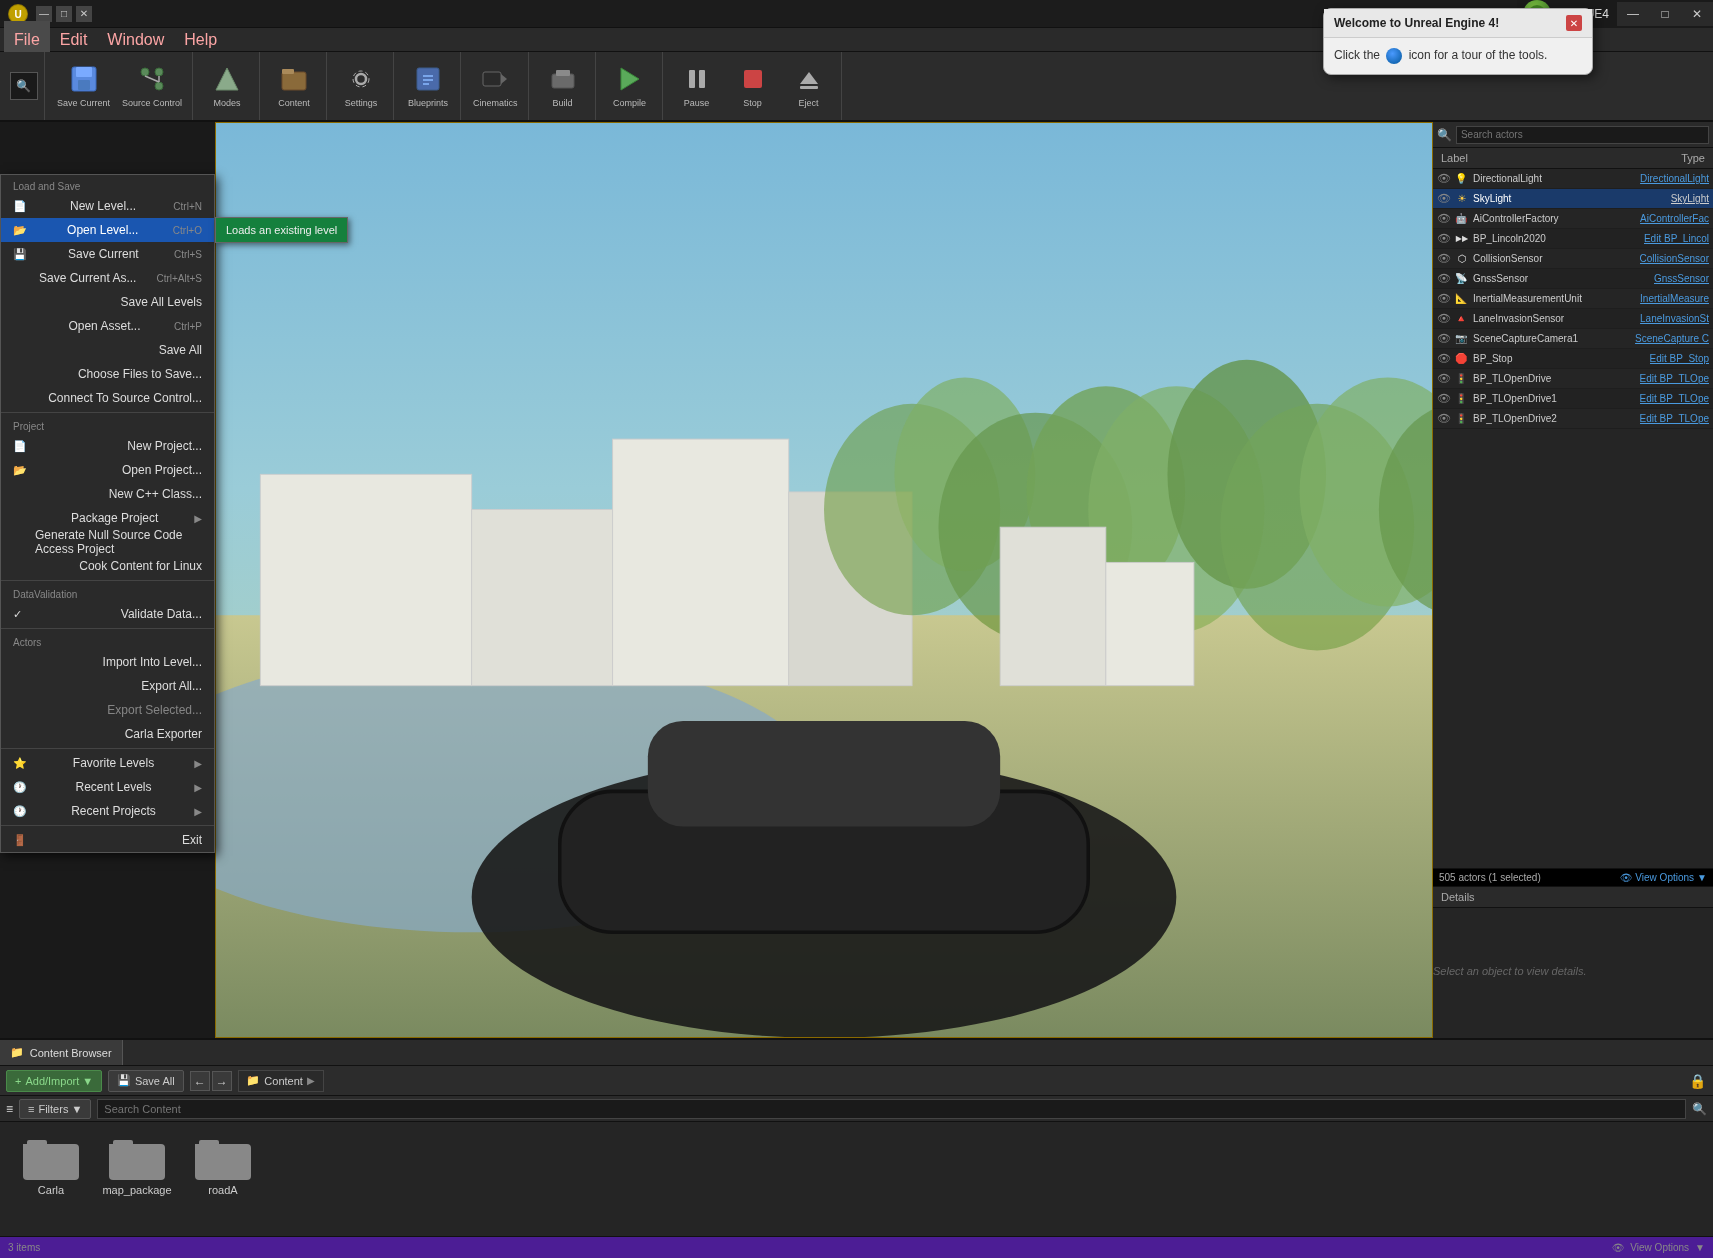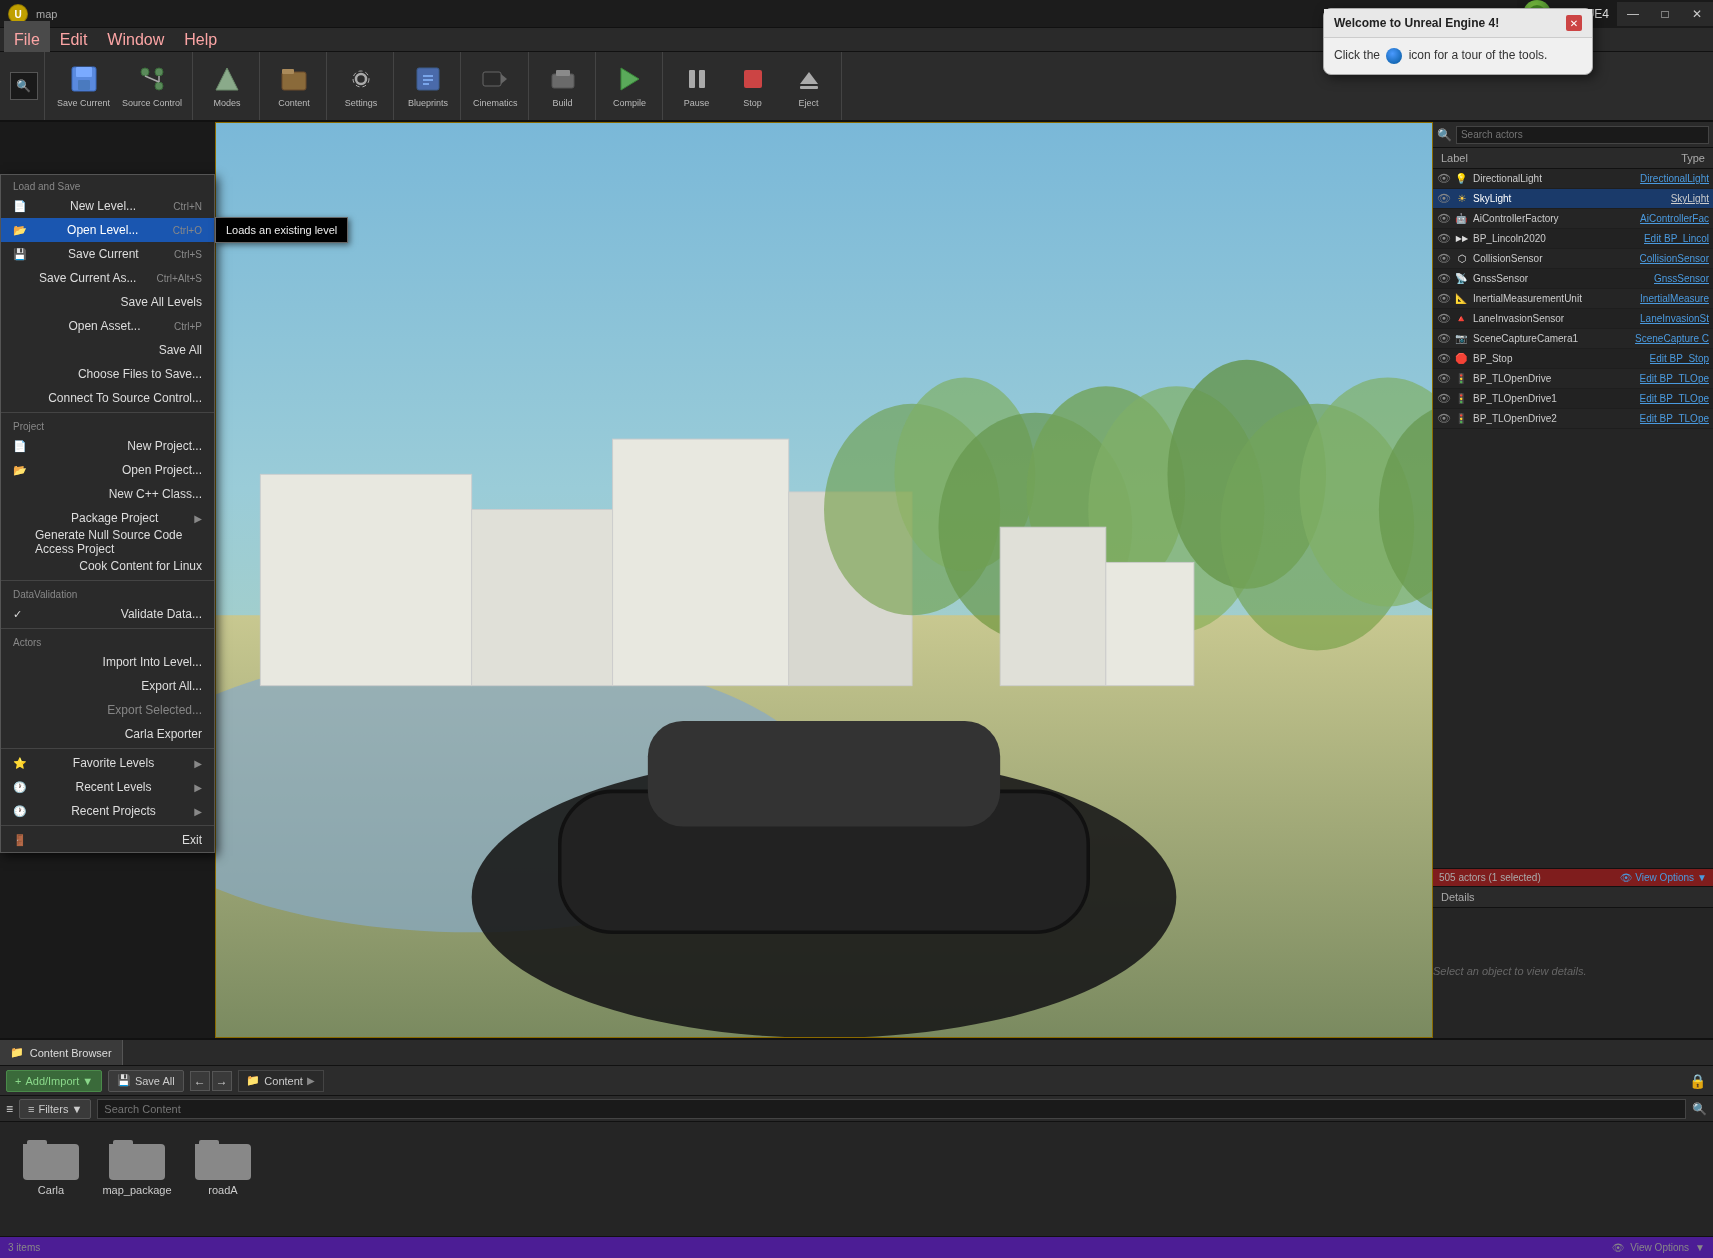--- a/index.html
+++ b/index.html
@@ -28,40 +28,40 @@
     
     #file-menu { position: absolute; left: 0; top: 52px; width: 215px; background: #2a2a2a; border: 1px solid #555; z-index: 1000; box-shadow: 3px 3px 10px rgba(0,0,0,0.7); }
     .menu-section-label { color: #888; font-size: 10px; padding: 6px 12px 2px 12px; }
     .menu-entry { display: flex; align-items: center; justify-content: space-between; padding: 4px 12px; cursor: pointer; color: #ddd; font-size: 12px; height: 24px; }
     .menu-entry.highlighted { background: #1a56b0; color: #fff; }
     .menu-entry .shortcut { color: #888; font-size: 10px; }
     .menu-entry .arrow { color: #888; font-size: 10px; }
     .menu-separator { height: 1px; background: #444; margin: 2px 0; }
 
     
-    #tooltip { position: absolute; left: 215px; top: 95px; background: #000000; border: 1px solid #666; padding: 6px 10px; color: #eee; font-size: 11px; z-index: 1001; box-shadow: 2px 2px 6px rgba(0,0,0,0.5); }
+    #tooltip { position: absolute; left: 215px; top: 95px; background: #15803d; border: 1px solid #666; padding: 6px 10px; color: #eee; font-size: 11px; z-index: 1001; box-shadow: 2px 2px 6px rgba(0,0,0,0.5); }
 
     
     #viewport { flex: 1; background: #3a4a3a; position: relative; overflow: hidden; }
 
     
     #right-panel { width: 280px; background: #252525; flex-shrink: 0; display: flex; flex-direction: column; }
     #outliner-header { display: flex; align-items: center; background: #2a2a2a; padding: 4px 8px; border-bottom: 1px solid #111; gap: 4px; }
     #outliner-header .col-label { font-size: 11px; color: #aaa; }
     #outliner-header .col-type { font-size: 11px; color: #aaa; margin-left: auto; }
     #outliner-list { flex: 1; overflow: hidden; font-size: 11px; }
     .outliner-row { display: flex; align-items: center; padding: 2px 4px; height: 20px; border-bottom: 1px solid #1e1e1e; gap: 4px; }
     .outliner-row:nth-child(even) { background: #222; }
     .outliner-row.selected { background: #1a3a6a; }
     .outliner-row .vis-icon { width: 14px; height: 14px; color: #888; font-size: 11px; display: flex; align-items: center; justify-content: center; }
     .outliner-row .row-icon { width: 14px; height: 14px; font-size: 10px; display: flex; align-items: center; justify-content: center; }
     .outliner-row .row-label { flex: 1; color: #ccc; overflow: hidden; text-overflow: ellipsis; white-space: nowrap; font-size: 10px; }
     .outliner-row .row-type { color: #4a9adf; font-size: 10px; overflow: hidden; text-overflow: ellipsis; white-space: nowrap; max-width: 100px; cursor: pointer; text-decoration: underline; }
     .outliner-row .row-type.edit-link { color: #4a9adf; }
-    #outliner-footer { display: flex; align-items: center; padding: 3px 6px; background: #7f1d1d; border-top: 1px solid #111; font-size: 10px; color: #aaa; }
+    #outliner-footer { display: flex; align-items: center; padding: 3px 6px; background: #000000; border-top: 1px solid #111; font-size: 10px; color: #aaa; }
     #outliner-footer .view-options { margin-left: auto; color: #4a9adf; cursor: pointer; display: flex; align-items: center; gap: 3px; }
     #details-panel { height: 152px; background: #252525; border-top: 1px solid #111; }
     #details-header { background: #2a2a2a; padding: 4px 8px; font-size: 11px; color: #aaa; border-bottom: 1px solid #111; }
     #details-content { display: flex; align-items: center; justify-content: flex-start; height: calc(100% - 25px); color: #666; font-size: 11px; font-style: italic; }
 
     
     #welcome-dialog { position: absolute; right: 120px; top: 8px; width: 270px; background: #f0f0f0; border: 1px solid #aaa; box-shadow: 3px 3px 12px rgba(0,0,0,0.5); z-index: 2000; border-radius: 8px; }
     #welcome-dialog .dialog-header { display: flex; align-items: center; justify-content: space-between; padding: 6px 10px; background: #e8e8e8; border-bottom: 1px solid #ccc; }
     #welcome-dialog .dialog-title { font-size: 12px; font-weight: bold; color: #222; }
     #welcome-dialog .dialog-close { width: 16px; height: 16px; background: #cc4444; border-radius: 2px; border: none; color: #fff; cursor: pointer; font-size: 10px; display: flex; align-items: center; justify-content: center; }
@@ -97,21 +97,20 @@
 </head>
 <body>
 
 <div id="title-bar">
   <div class="ue-logo">
     <svg width="18" height="18" viewBox="0 0 18 18">
       <circle cx="9" cy="9" r="9" fill="#c0a000"></circle>
       <text x="9" y="13" text-anchor="middle" fill="white" font-size="10" font-weight="bold">U</text>
     </svg>
   </div>
-  <span class="title-text">map</span>
   <div class="window-controls">
     <button class="win-btn">—</button>
     <button class="win-btn">□</button>
     <button class="win-btn">✕</button>
   </div>
 </div>
 
 <div style="position:absolute; right:0; top:0; display:flex; align-items:center; background:#1a1a1a; height:28px; z-index:500;">
   <div style="width:28px;height:28px;background:radial-gradient(circle at 40% 35%, #88cc44, #2a6a22);border-radius:50%;display:flex;align-items:center;justify-content:center;margin:0 6px;">
     <svg width="18" height="18" viewBox="0 0 18 18">

